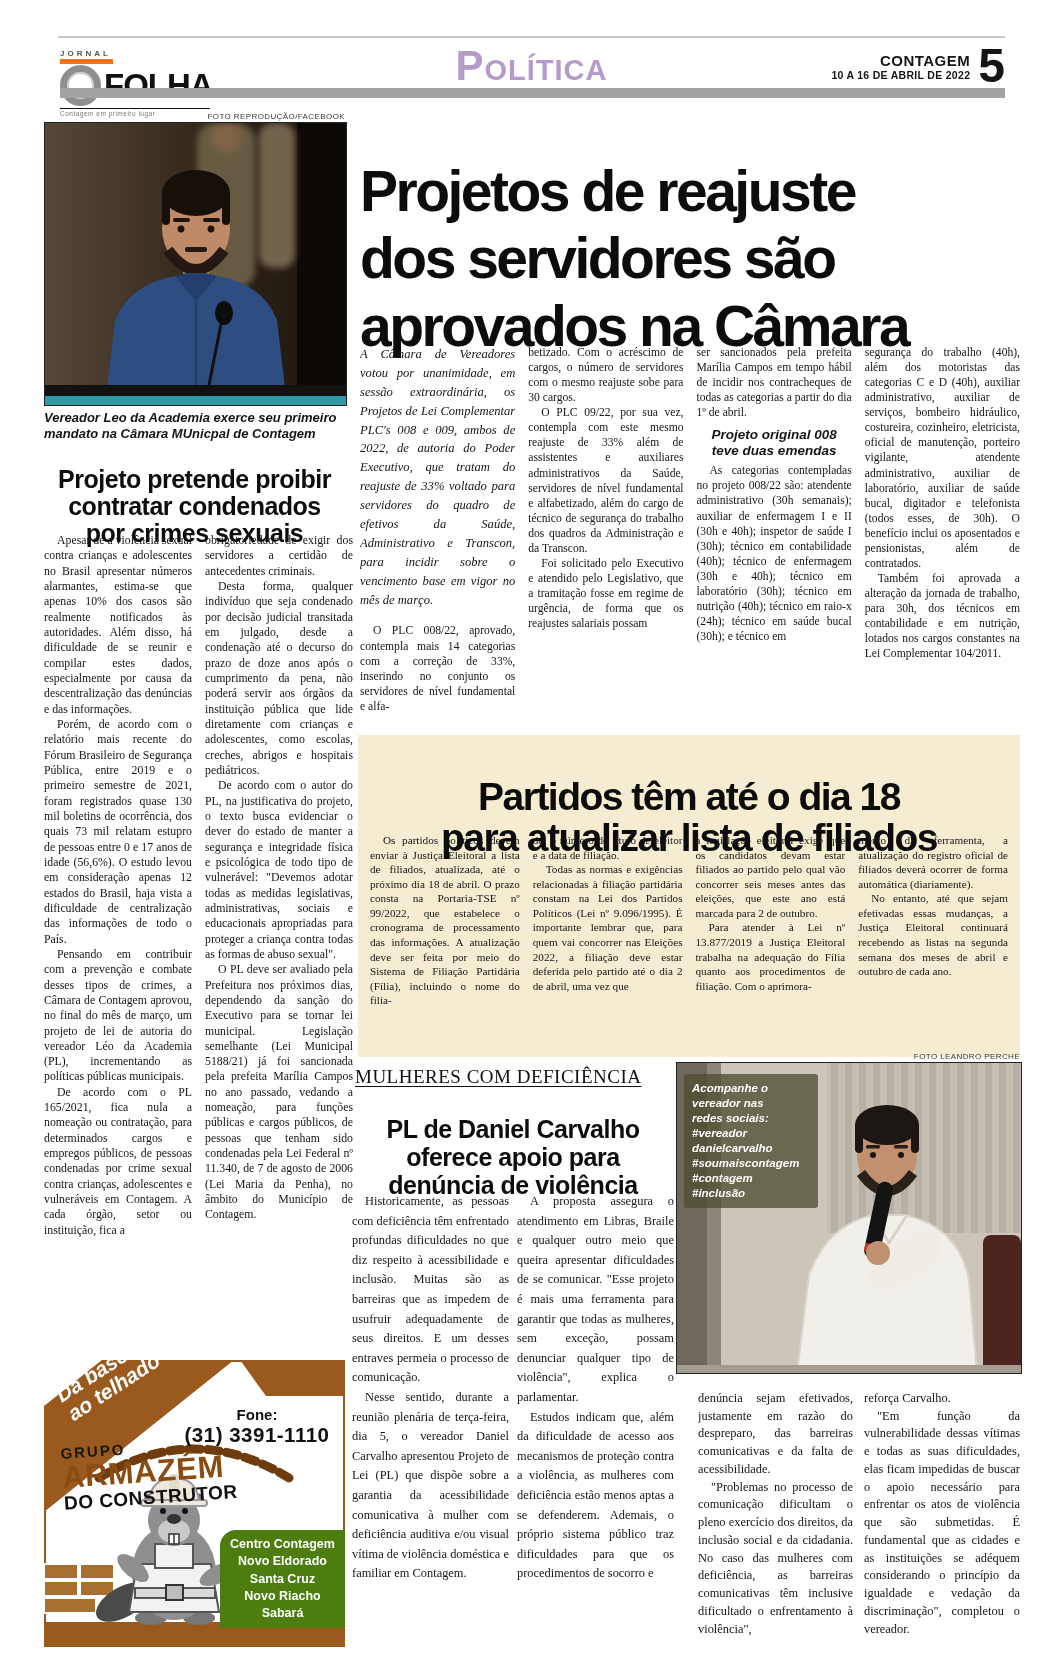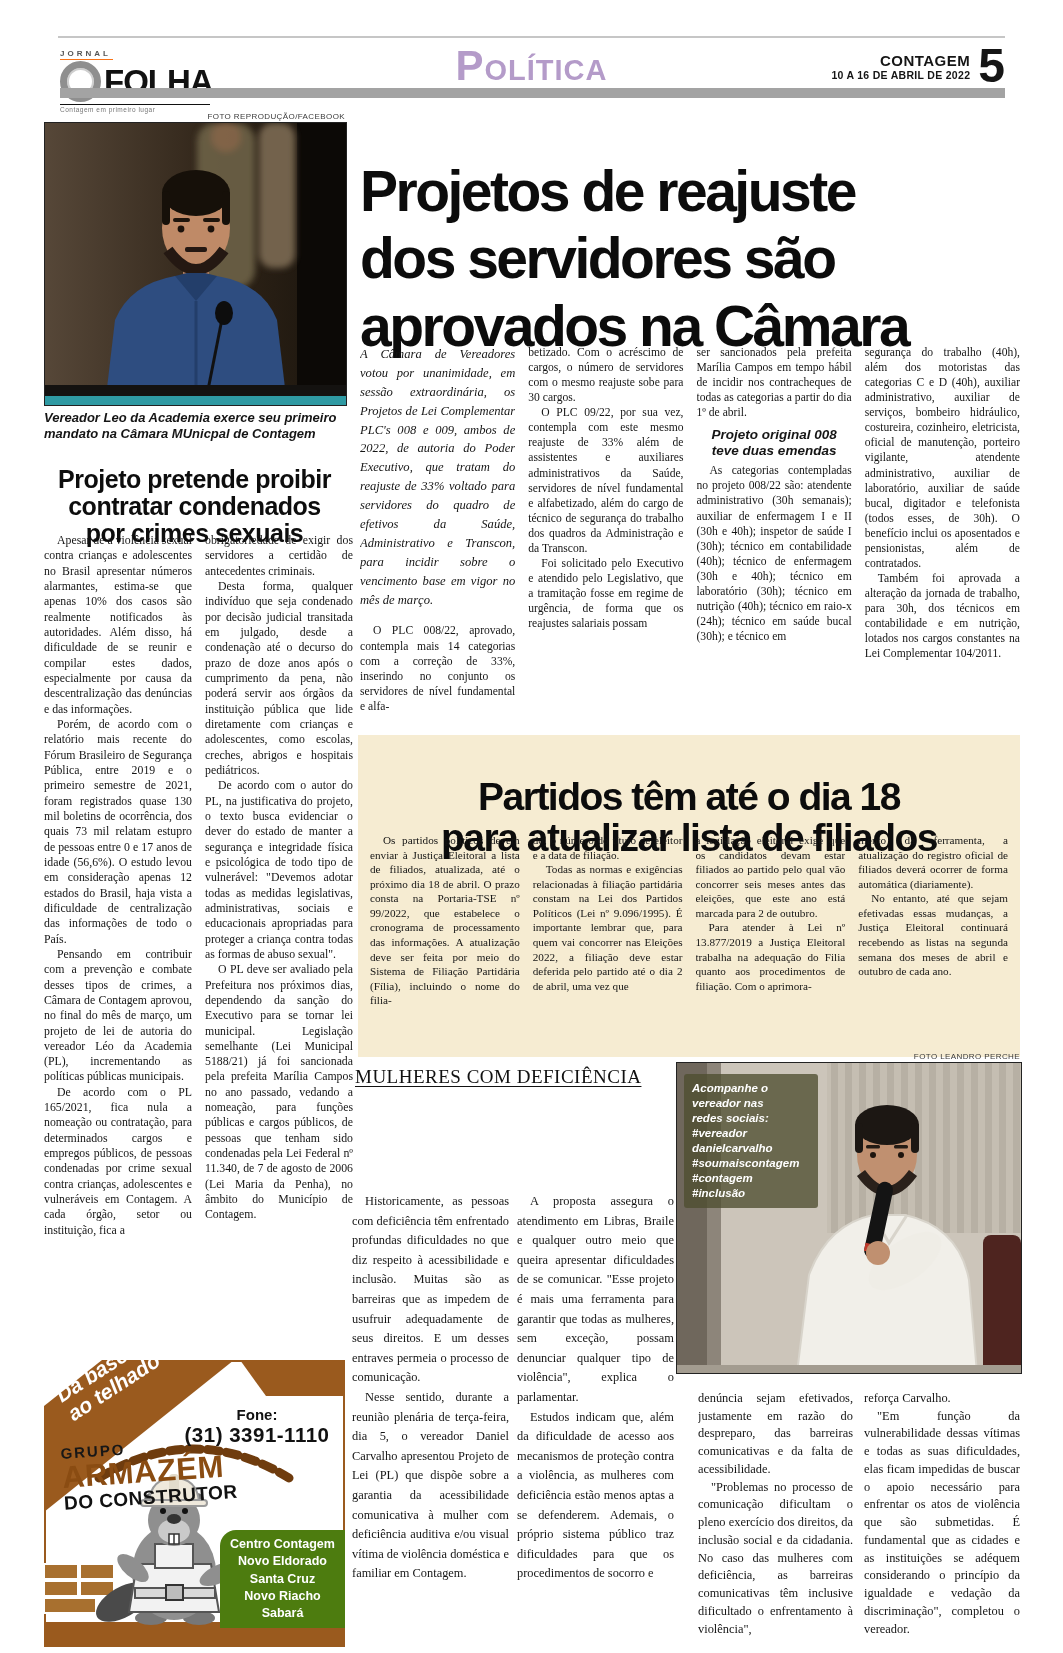--- a/index.html
+++ b/index.html
@@ -5,21 +5,21 @@
   html,body{margin:0;padding:0;background:#e8e8e8;}
   .page{position:relative;width:1063px;height:1653px;background:#fff;overflow:hidden;
         font-family:"Liberation Serif",serif;color:#151515;margin:0 auto;}
   .abs{position:absolute;}
   .prelines{white-space:pre-line;}
 
   
   .top-rule{left:58px;top:36px;width:947px;height:2px;background:#c6c6c6;}
   .masthead{left:60px;top:42px;width:220px;}
   .logo-kicker{font-family:"Liberation Sans",sans-serif;font-size:8px;font-weight:700;
-               letter-spacing:3px;color:#555;border-bottom:1px solid #f97316;display:inline-block;padding:0 2px 1px 0;}
+               letter-spacing:3px;color:#555;border-bottom:5px solid #f97316;display:inline-block;padding:0 2px 1px 0;}
   .folha-row{display:flex;align-items:center;gap:3px;margin-top:1px;}
   .logo-ring{width:27px;height:27px;border:7px solid #8f8f8f;border-radius:50%;
              box-shadow:inset 0 0 0 2px #cfcfcf;display:inline-block;}
   .folha-text{font-family:"Liberation Sans",sans-serif;font-size:33px;font-weight:800;
               letter-spacing:-1px;color:#111;line-height:1;}
   .logo-tagline{font-family:"Liberation Sans",sans-serif;font-size:6.5px;color:#777;
                 border-top:1px solid #111;margin-top:2px;padding-top:1px;width:150px;letter-spacing:.5px;}
   .section-title{left:0;right:0;top:45px;text-align:center;
                  font-family:"Liberation Sans",sans-serif;font-weight:700;font-size:42px;
                  font-variant:small-caps;letter-spacing:1px;color:#b49bc9;line-height:1;}
@@ -257,20 +257,23 @@
           <p>Para atender à Lei nº 13.877/2019 a Justiça Eleitoral trabalha na adequação do Filia quanto aos procedimentos de filiação. Com o aprimora-</p>
         </div>
       <div class="textcol">
           <p class="noind">mento da ferramenta, a atualização do registro oficial de filiados deverá ocorrer de forma automática (diariamente).</p>
           <p>No entanto, até que sejam efetivadas essas mudanças, a Justiça Eleitoral continuará recebendo as listas na segunda semana dos meses de abril e outubro de cada ano.</p>
         </div>
     </div>
   </div>
 
   <div class="abs kicker">MULHERES COM DEFICIÊNCIA</div>
+  <h2 class="abs mul-headline prelines">PL de Daniel Carvalho
+oferece apoio para
+denúncia de violência</h2>
 
   <div class="abs credit credit-right">FOTO LEANDRO PERCHE</div>
 
   <div class="abs photo photo-right">
     <svg viewBox="0 0 344 310" preserveAspectRatio="none">
       <defs>
         <pattern id="blinds" width="14" height="10" patternUnits="userSpaceOnUse">
           <rect width="14" height="10" fill="#c5beb2"></rect>
           <rect width="7" height="10" fill="#b7b0a4"></rect>
         </pattern>

